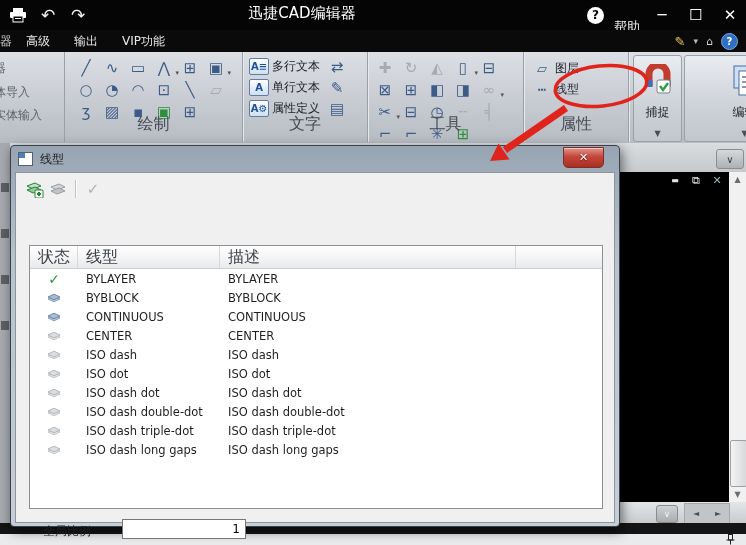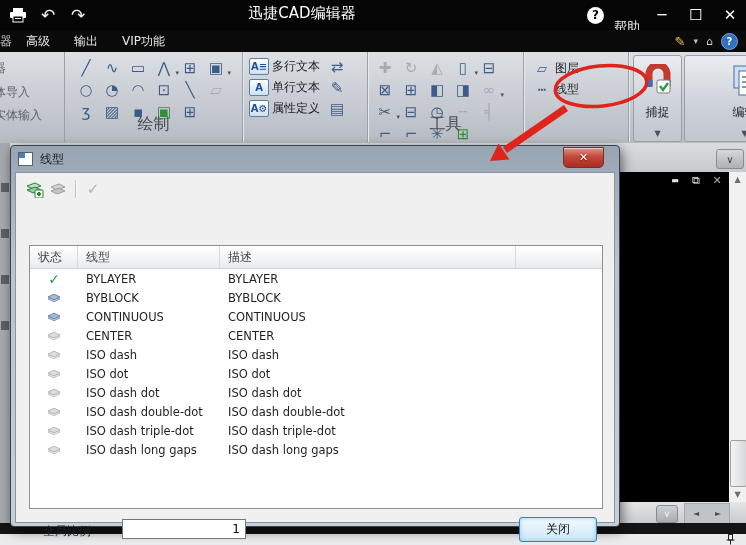--- a/index.html
+++ b/index.html
@@ -103,21 +103,21 @@
              text-shadow:0 1px 1px #5e140d;box-shadow:inset 0 1px 0 #f4c4bd;}
   .dlg-body{position:absolute;left:4px;top:26px;width:598px;height:349px;background:#f0f0f0;
             border:1px solid #8d949c;}
   .dlg-tools{position:absolute;left:6px;top:4px;height:24px;display:flex;align-items:center;}
   .dt-ico{width:24px;height:22px;display:flex;align-items:center;justify-content:center;}
   .dt-sep{width:1px;height:18px;background:#c2c2c2;margin:0 5px;box-shadow:1px 0 0 #fff;}
   .dt-check{font-size:15px;color:#aeb0b2;font-weight:bold;}
   .ltable{position:absolute;left:13px;top:72px;width:572px;height:262px;background:#fff;
           border:1px solid #8e9094;}
   .lt-head{display:flex;height:22px;background:linear-gradient(#ffffff,#f2f3f5 60%,#e9eaec);
-           border-bottom:1px solid #cfd0d2;font-size:12px;color:#3f4246;}
+           border-bottom:1px solid #cfd0d2;font-size:16px;color:#3f4246;}
   .hcell{display:flex;align-items:center;padding-left:8px;border-right:1px solid #d8d9db;box-sizing:border-box;}
   .hc-status{width:48px;}
   .hc-name{width:142px;}
   .hc-desc{width:296px;text-align:center;}
   .hc-extra{flex:1;border-right:none;}
   .lt-body{position:relative;}
   .trow{display:flex;height:19px;align-items:center;font-size:11.5px;color:#1d1f22;}
   .c-status{width:48px;display:flex;justify-content:center;align-items:center;}
   .c-name{width:142px;padding-left:8px;box-sizing:border-box;white-space:nowrap;}
   .c-desc{padding-left:8px;white-space:nowrap;}
@@ -215,20 +215,21 @@
               <span class="bico">A⚙</span>
               <span>属性定义</span>
             </div>
         </div>
         <div class="trow-r">
             <span class="ri">⇄</span>
             <span class="ri">✎</span>
             <span class="ri">▤</span>
           </div>
       </div>
+      <div class="rg-label">文字</div>
     </div>
 
     <div class="rgroup g-tools">
       <div class="icon-grid" style="padding-left:4px">
           <span class="ri off">✚</span>
           <span class="ri off">↻</span>
           <span class="ri off">◭</span>
           <span class="ri">▯<i class="dd">▾</i></span>
           <span class="ri">⊟</span>
           <span class="ri">⊠</span>
@@ -253,20 +254,21 @@
       <div class="propcol">
         <div class="pbtn">
             <span class="pico">▱</span>
             <span>图层</span>
           </div>
         <div class="pbtn">
             <span class="pico">┅</span>
             <span>线型</span>
           </div>
       </div>
+      <div class="rg-label">属性</div>
     </div>
 
     <div class="bigbtn bb-snap">
       <span style="margin-top:8px">
         <svg width="30" height="34" viewBox="0 0 30 34">
           <path d="M6 22 V10 a9 9 0 0 1 18 0 V22" fill="none" stroke="#c23b2e" stroke-width="7"></path>
           <rect x="2.5" y="16" width="7" height="7" fill="#3f6fb4"></rect>
             <rect x="20.5" y="16" width="7" height="7" fill="#3f6fb4"></rect>
           <rect x="14" y="16" width="13" height="13" rx="2" fill="#fff" stroke="#7a7f85"></rect>
           <path d="M17 22 l3 4 5-7" fill="none" stroke="#2ea043" stroke-width="2.5"></path>
@@ -459,21 +461,20 @@
               </span>
               <span class="c-name">ISO dash long gaps</span>
               <span class="c-desc">ISO dash long gaps</span>
             </div>
           </div>
       </div>
 
       <div class="dlg-footer">
         <span class="scale-lbl">全局比例</span>
         <input class="scale-input" value="1" style="">
-        <div class="close-btn">关闭</div>
       </div>
     </div>
   </div>
 
   <svg class="anno" viewBox="0 0 746 545">
     <ellipse cx="601" cy="86" rx="46" ry="20" transform="rotate(-6 601 86)" fill="none" stroke="#e0241b" stroke-width="3.5"></ellipse>
     <line x1="566" y1="108" x2="505" y2="150" stroke="#e0241b" stroke-width="7"></line>
     <polygon points="490,161 498.5,143.4 509.5,159.6" fill="#e0241b"></polygon>
   </svg>
 

